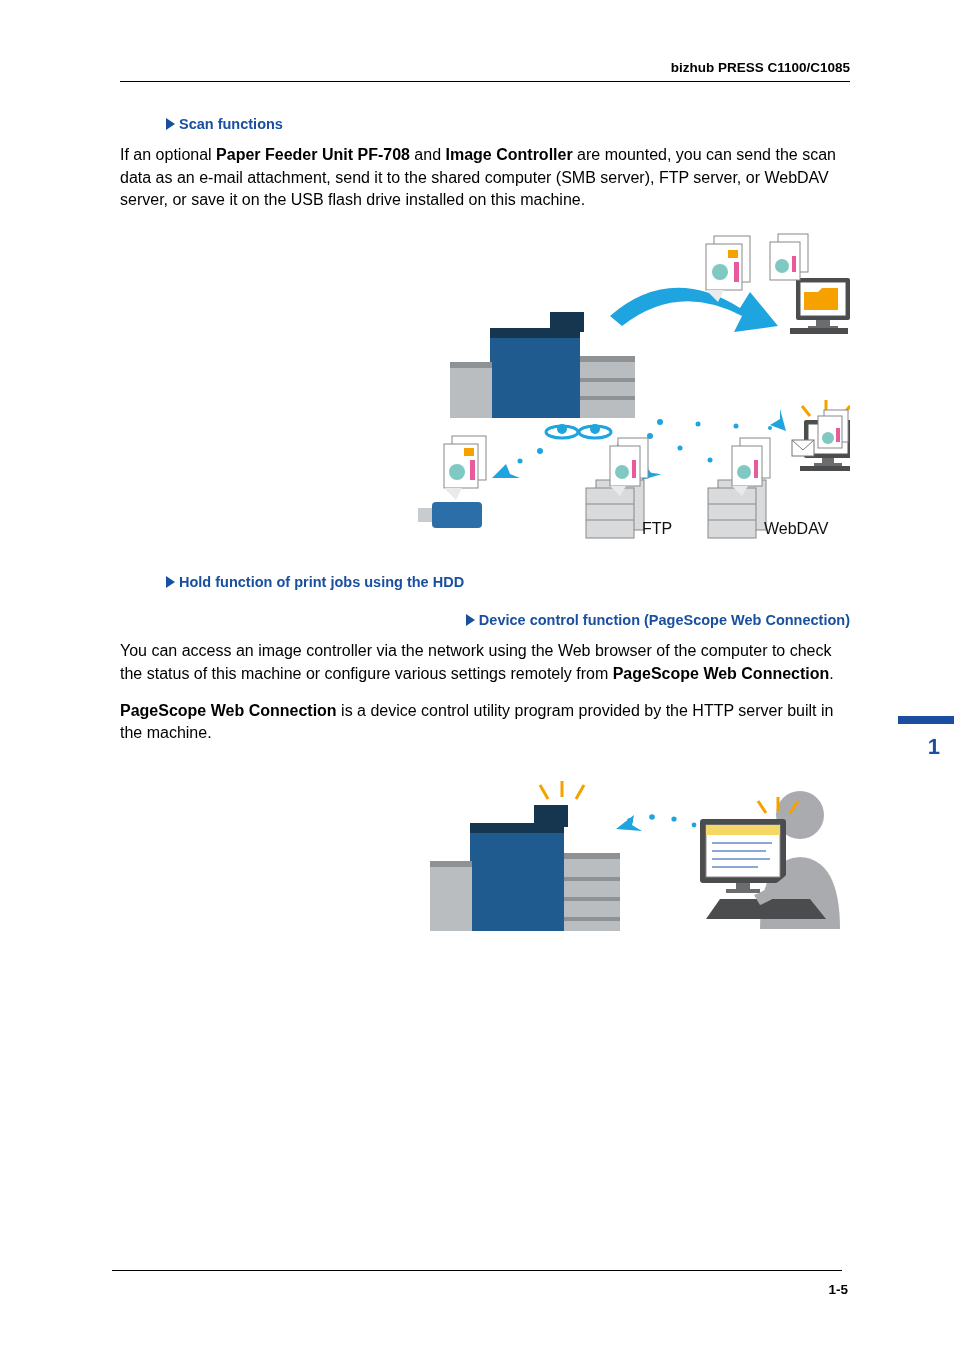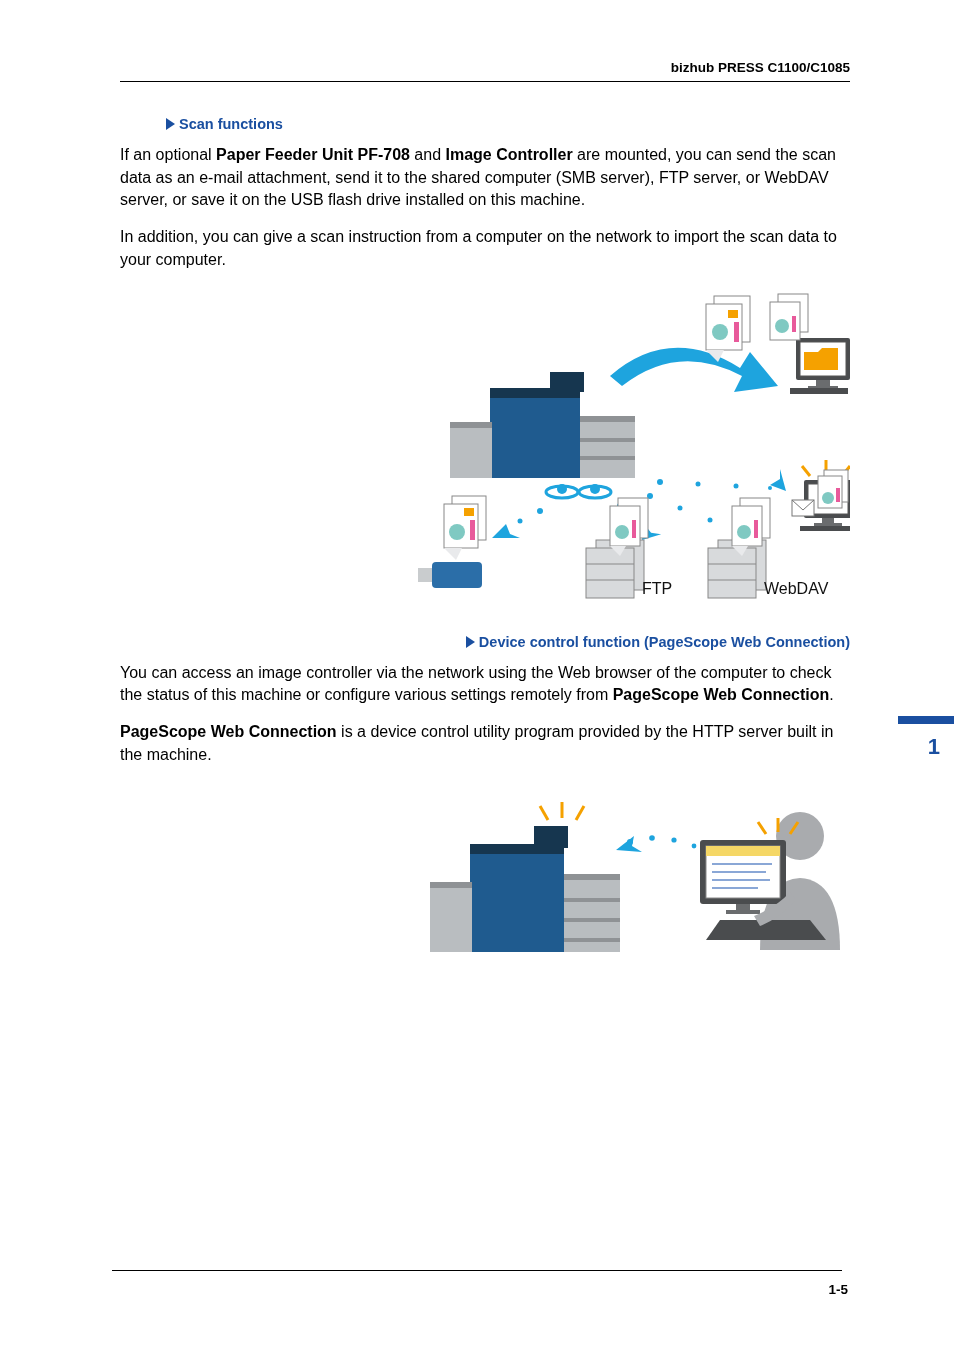--- a/index.html
+++ b/index.html
@@ -130,21 +130,20 @@
   <div class="running-head">bizhub PRESS C1100/C1085</div>
 
   <div class="section-head">
     <span class="tri"></span>
     <span>Scan functions</span>
   </div>
 
   <p class="para">
     <span>If an optional </span><span class="bold">Paper Feeder Unit PF-708</span><span> and </span><span class="bold">Image Controller</span><span> are mounted, you can send the scan data as an e-mail attachment, send it to the shared computer (SMB server), FTP server, or WebDAV server, or save it on the USB flash drive installed on this machine.</span>
   </p>
-  <p class="para">In addition, you can give a scan instruction from a computer on the network to import the scan data to your computer.</p>
 
   <div class="fig">
     <svg width="540" height="320" viewBox="0 0 540 320">
 
       <g transform="translate(140,80)">
         <rect class="printer-grey" x="125" y="50" width="60" height="62"></rect>
         <rect class="printer-grey2" x="125" y="50" width="60" height="6"></rect>
         <rect class="printer-grey2" x="125" y="72" width="60" height="4"></rect>
         <rect class="printer-grey2" x="125" y="90" width="60" height="4"></rect>
         <rect class="printer-body" x="40" y="24" width="90" height="88"></rect>
@@ -276,20 +275,24 @@
         <g transform="translate(18,-4)">
           <rect class="doc-page" x="6" y="0" width="24" height="32"></rect>
           <rect class="doc-page" x="0" y="6" width="24" height="32"></rect>
           <circle class="globe" cx="10" cy="28" r="6"></circle>
           <rect class="pink" x="18" y="18" width="4" height="14"></rect>
         </g>
       </g>
     </svg>
   </div>
 
+  <div class="section-head">
+    <span class="tri"></span>
+    <span>Hold function of print jobs using the HDD</span>
+  </div>
 
   <div class="section-head" style="margin-top:22px;justify-content:flex-end;">
     <span class="tri"></span>
     <span>Device control function (PageScope Web Connection)</span>
   </div>
   <p class="para">
     <span>You can access an image controller via the network using the Web browser of the computer to check the status of this machine or configure various settings remotely from </span><span class="bold">PageScope Web Connection</span><span>.</span>
   </p>
   <p class="para">
     <span class="bold">PageScope Web Connection</span><span> is a device control utility program provided by the HTTP server built in the machine.</span>

